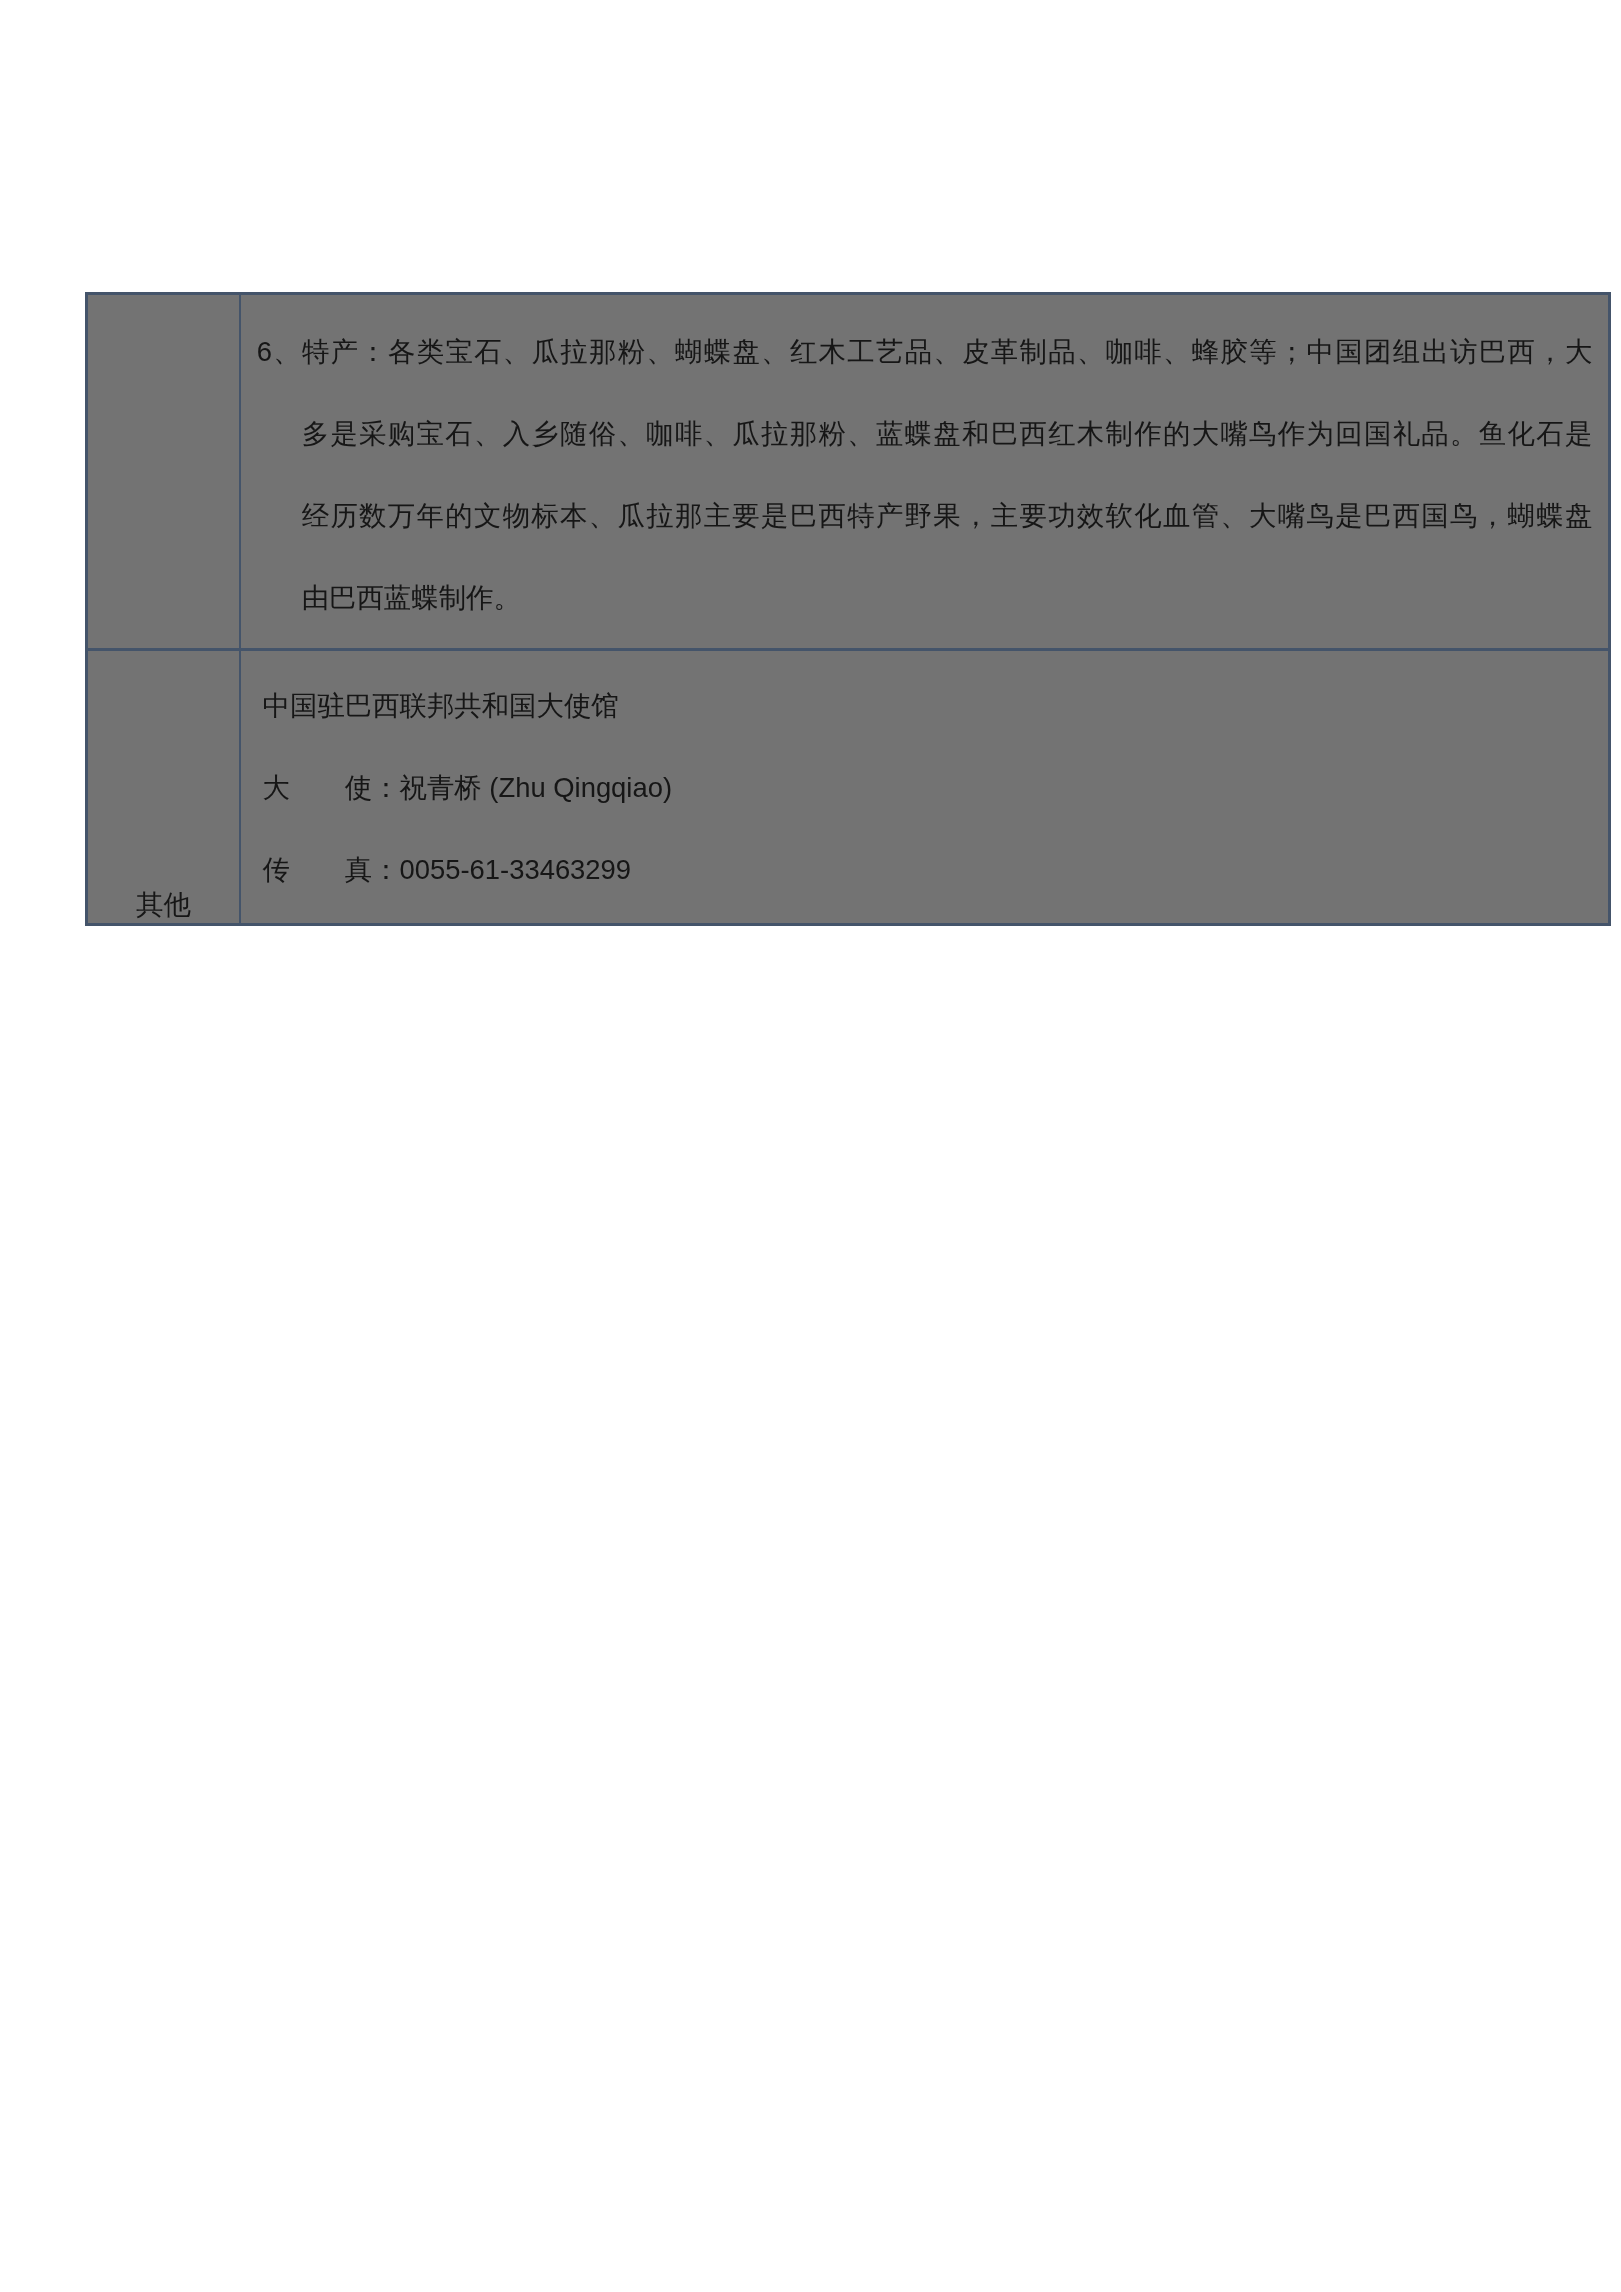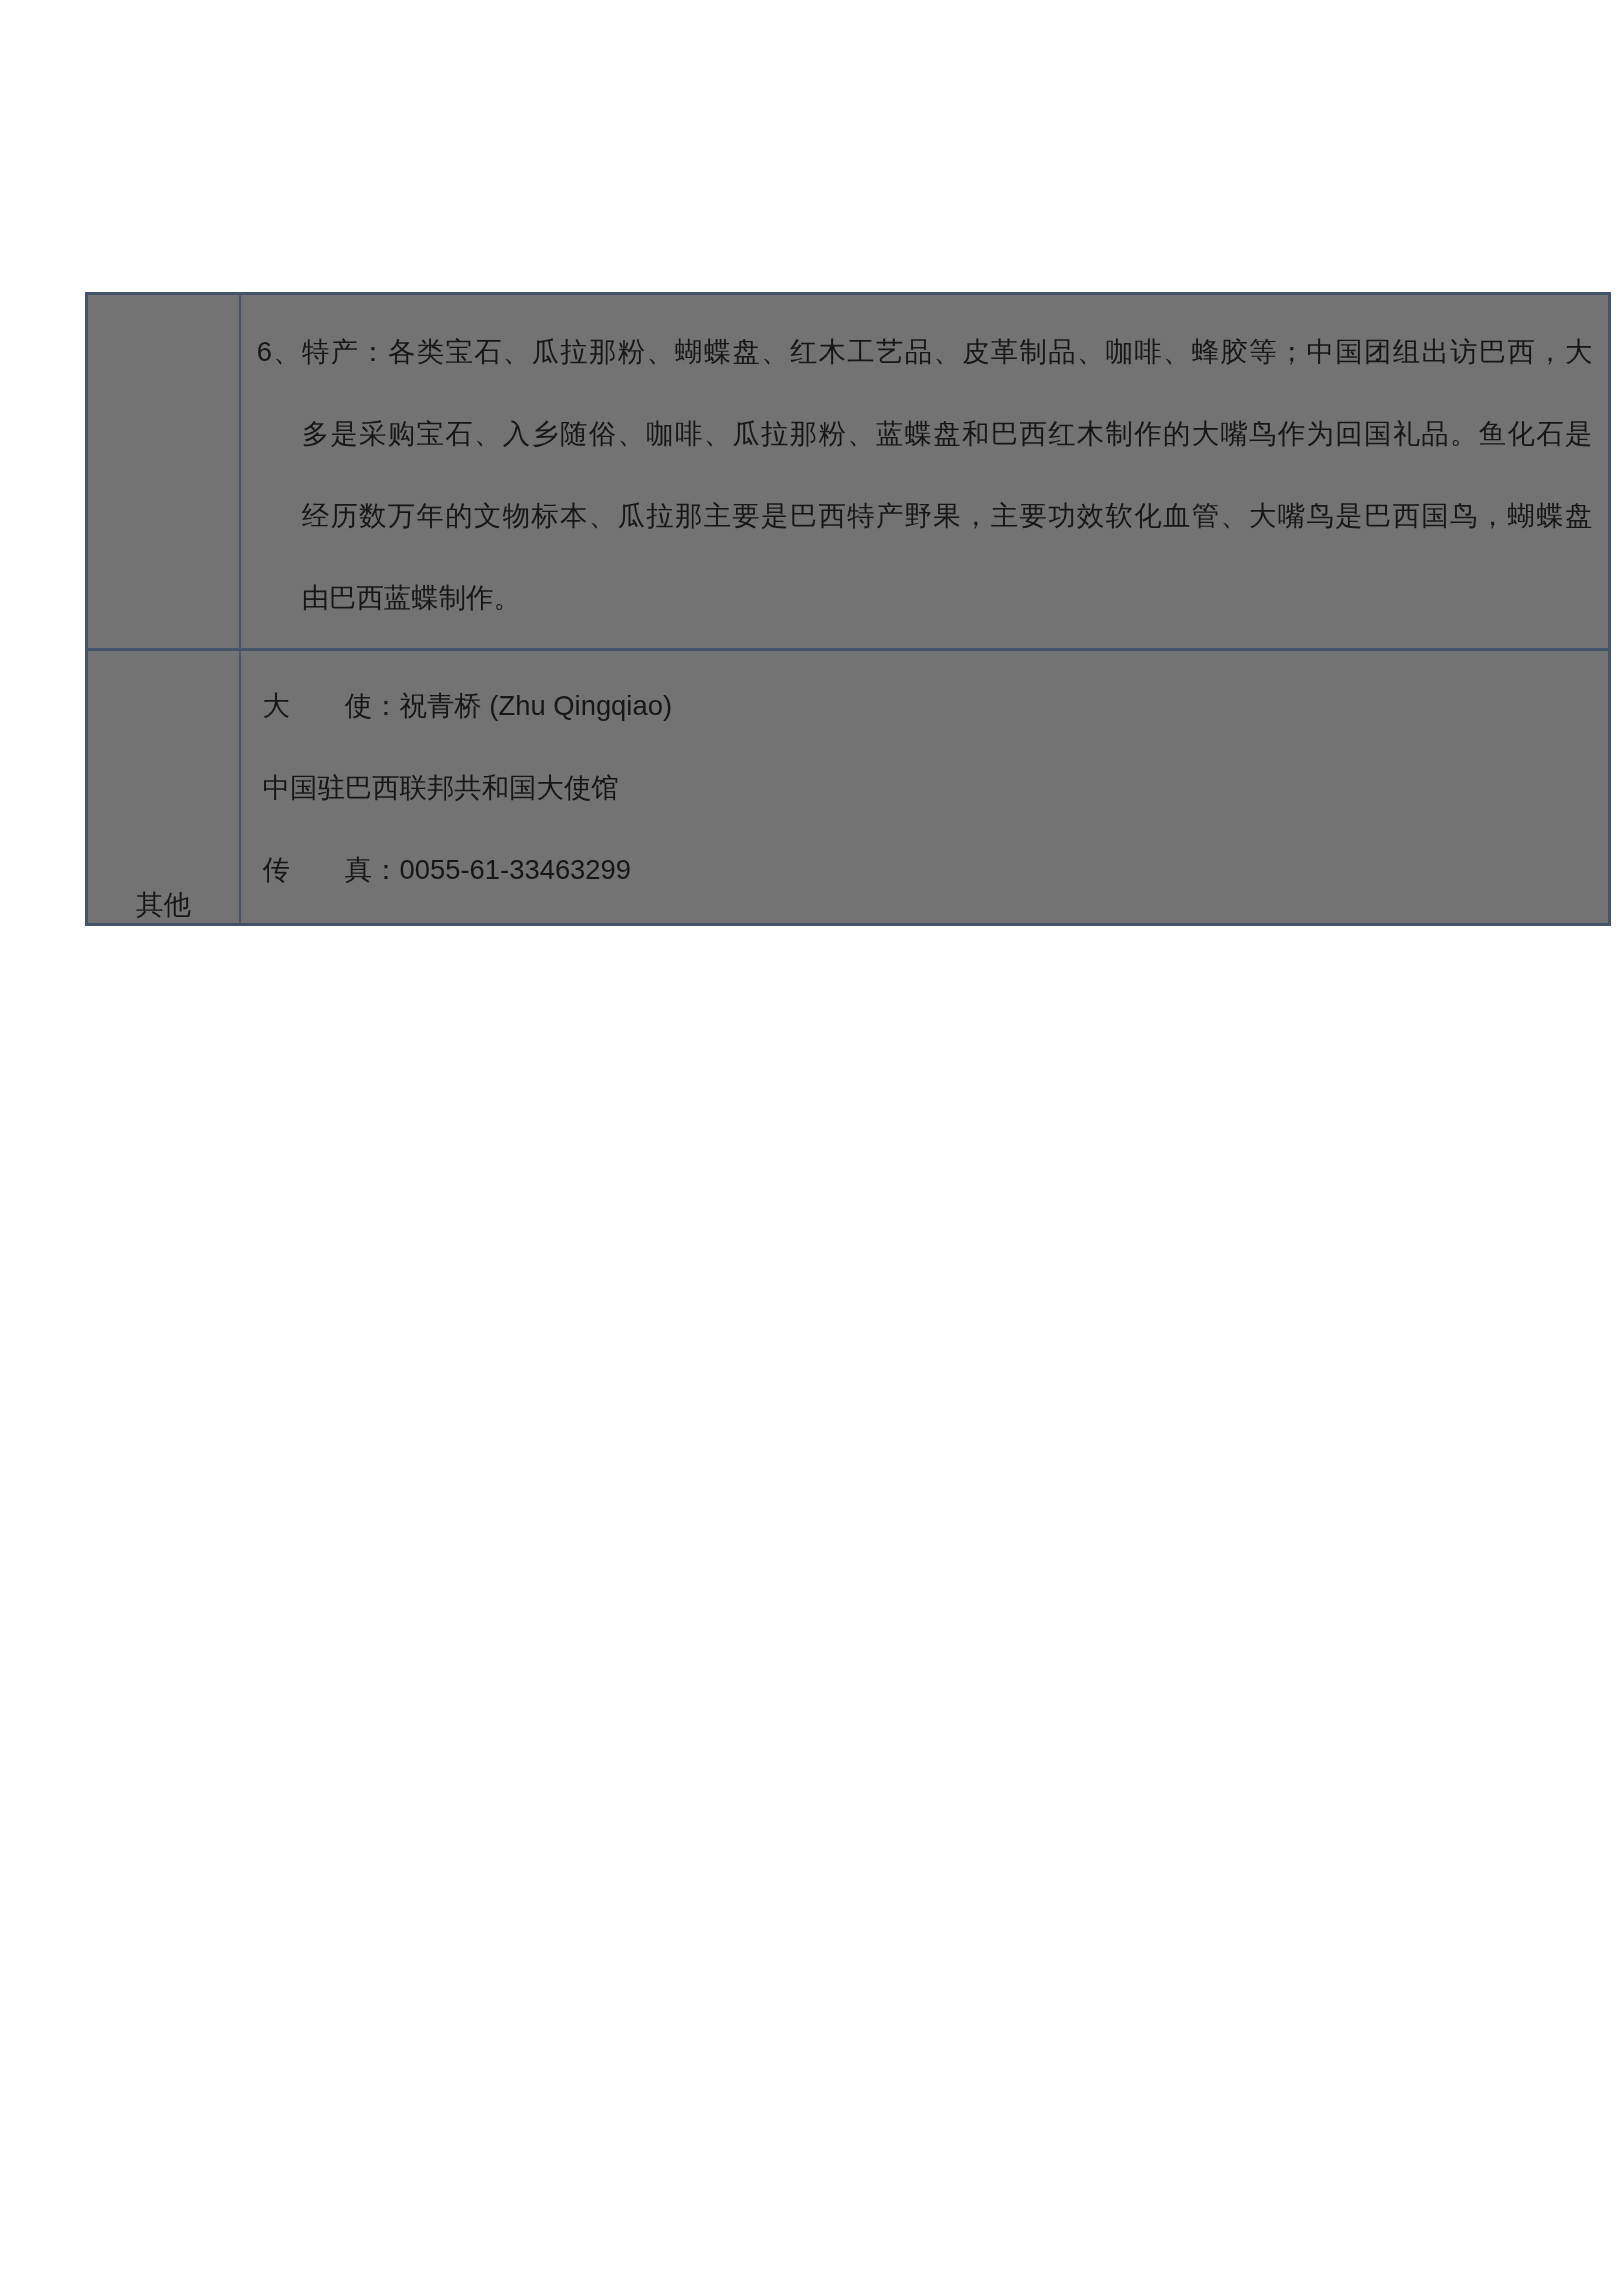--- a/index.html
+++ b/index.html
@@ -74,25 +74,25 @@
       </div>
 
 
     </div>
 
     <div class="label-cell">
       <span>其他</span>
     </div>
     <div class="content-cell embassy">
 
+      <div class="line">中国驻巴西联邦共和国大使馆</div>
+
       <div class="line">
         <span class="c-label">大　　使</span><span>：</span><span class="c-value">祝青桥 (Zhu Qingqiao)</span>
       </div>
-
-      <div class="line">中国驻巴西联邦共和国大使馆</div>
 
 
 
 
       <div class="line">
         <span class="c-label">传　　真</span><span>：</span><span class="c-value">0055-61-33463299</span>
       </div>
 
     </div>
   </div>

